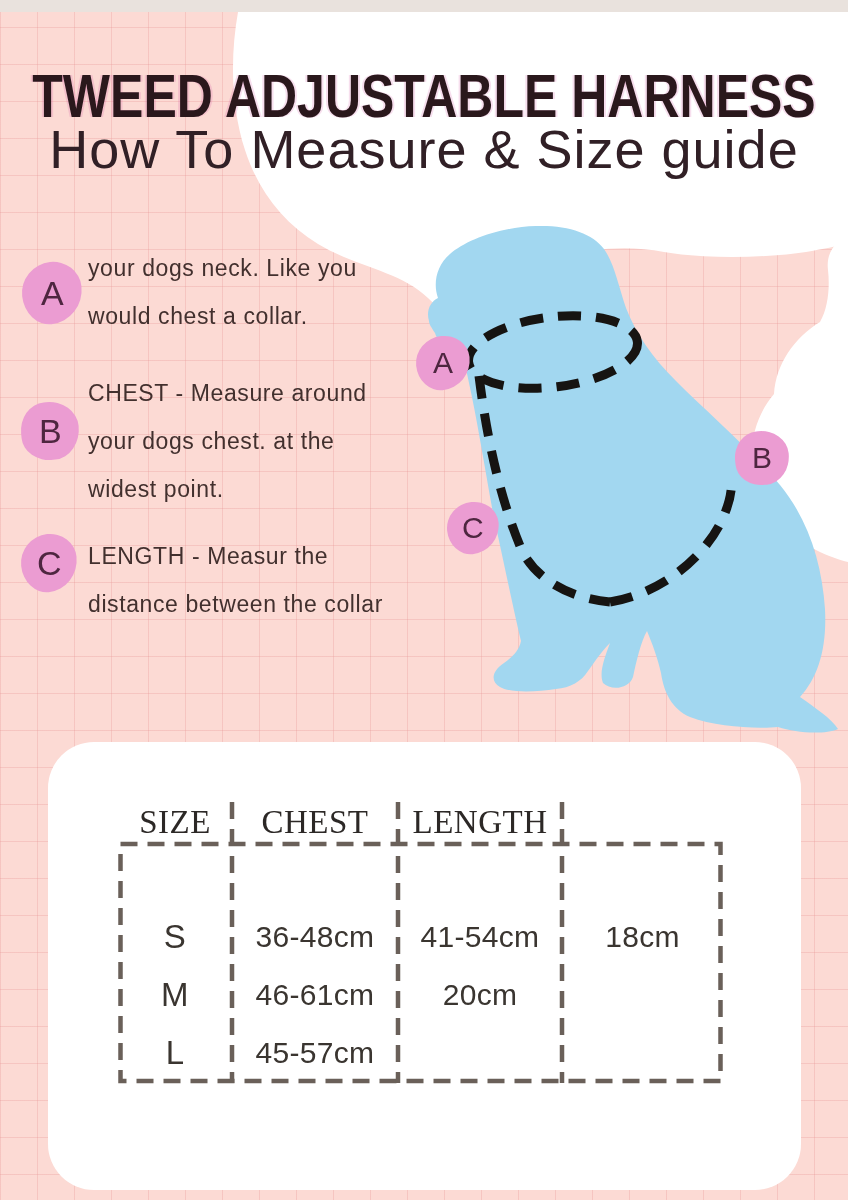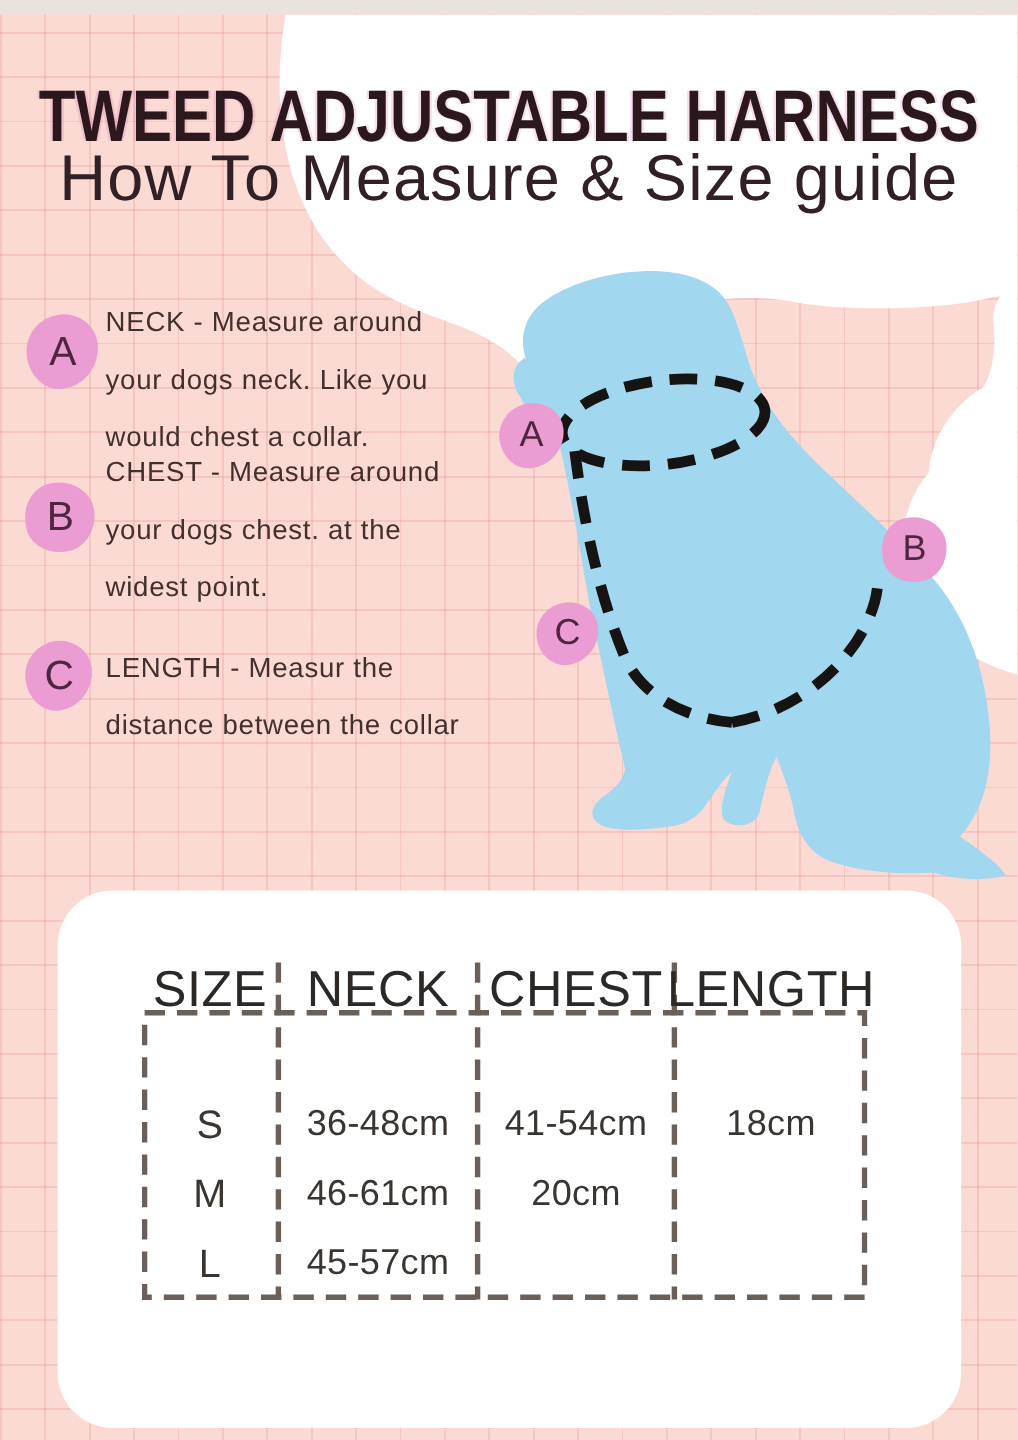--- a/index.html
+++ b/index.html
@@ -54,21 +54,21 @@
   }
   .table{position:absolute;z-index:3;left:118px;top:788px;width:605px;height:285px;}
   .tborders{position:absolute;left:0;top:0;}
   .tb{fill:none;stroke:#6a6059;stroke-width:4.5;stroke-dasharray:17 10;}
   .thead{
     position:absolute;left:0;top:0;width:605px;height:44px;
     display:grid;grid-template-columns:114px 166px 164px 161px;
   }
   .thead div{
     display:flex;align-items:center;justify-content:center;
-    font-size:42px;letter-spacing:0.5px;color:#2c2826;
+    font-size:33px;letter-spacing:0.5px;color:#2c2826;font-family:Liberation Serif, serif;
   }
   .trows{position:absolute;left:0;top:44px;width:605px;padding-top:64px;}
   .trow{
     height:58px;display:grid;grid-template-columns:114px 166px 164px 161px;
   }
   .trow div{
     display:flex;align-items:center;justify-content:center;
     font-size:30px;color:#3a3530;letter-spacing:0.3px;
   }
   .trow .csize{font-size:33px;}
@@ -98,21 +98,20 @@
     <path class="strap" d="M 610 590 C 658 582 700 550 720 512 C 729 494 733 478 731 464"></path>
   </svg>
 
   <h1 class="title">TWEED ADJUSTABLE HARNESS</h1>
   <h2 class="subtitle">How To Measure &amp; Size guide</h2>
 
   <div class="pmark lm-a">
     <span>A</span>
   </div>
   <div class="legend-lines lg-a">
-    <div class="lline">NECK - Measure around</div>
     <div class="lline">your dogs neck. Like you</div>
     <div class="lline">would chest a collar.</div>
   </div>
 
   <div class="pmark lm-b">
     <span>B</span>
   </div>
   <div class="legend-lines lg-b">
     <div class="lline">CHEST - Measure around</div>
     <div class="lline">your dogs chest. at the</div>
@@ -141,21 +140,20 @@
 
   <div class="table">
     <svg class="tborders" width="605" height="285" viewBox="0 0 605 285">
       <rect class="tb" x="2.5" y="44" width="600" height="237"></rect>
       <line class="tb" x1="114" y1="2" x2="114" y2="283"></line>
       <line class="tb" x1="280" y1="2" x2="280" y2="283"></line>
       <line class="tb" x1="444" y1="2" x2="444" y2="283"></line>
     </svg>
     <div class="thead">
       <div>SIZE</div>
-      <div>NECK</div>
       <div>CHEST</div>
       <div>LENGTH</div>
     </div>
     <div class="trows">
       <div class="trow">
         <div class="csize">S</div>
         <div>36-48cm</div>
         <div>41-54cm</div>
         <div>18cm</div>
       </div>

